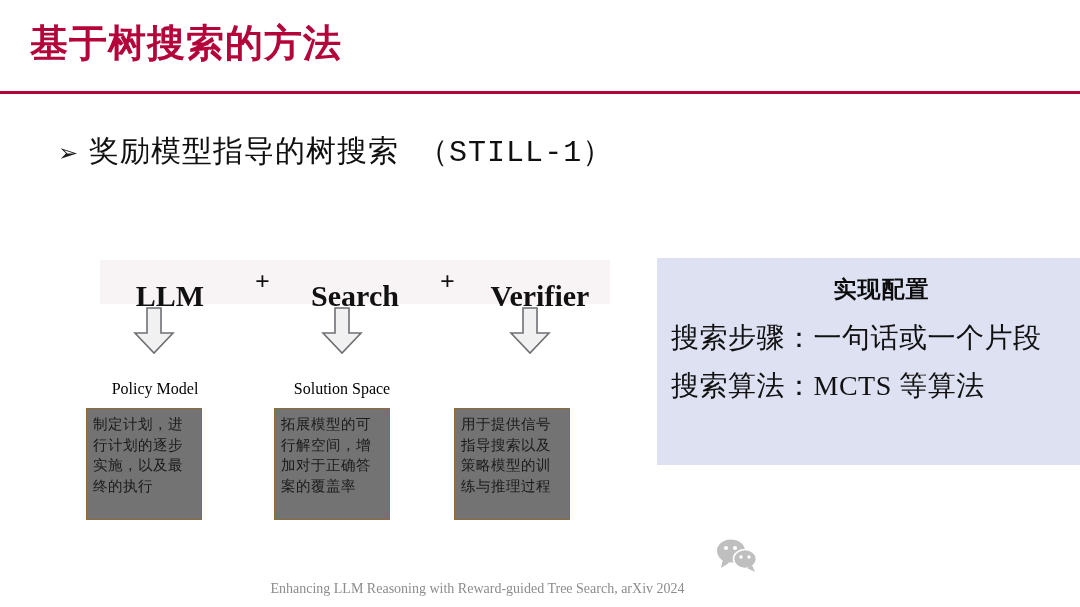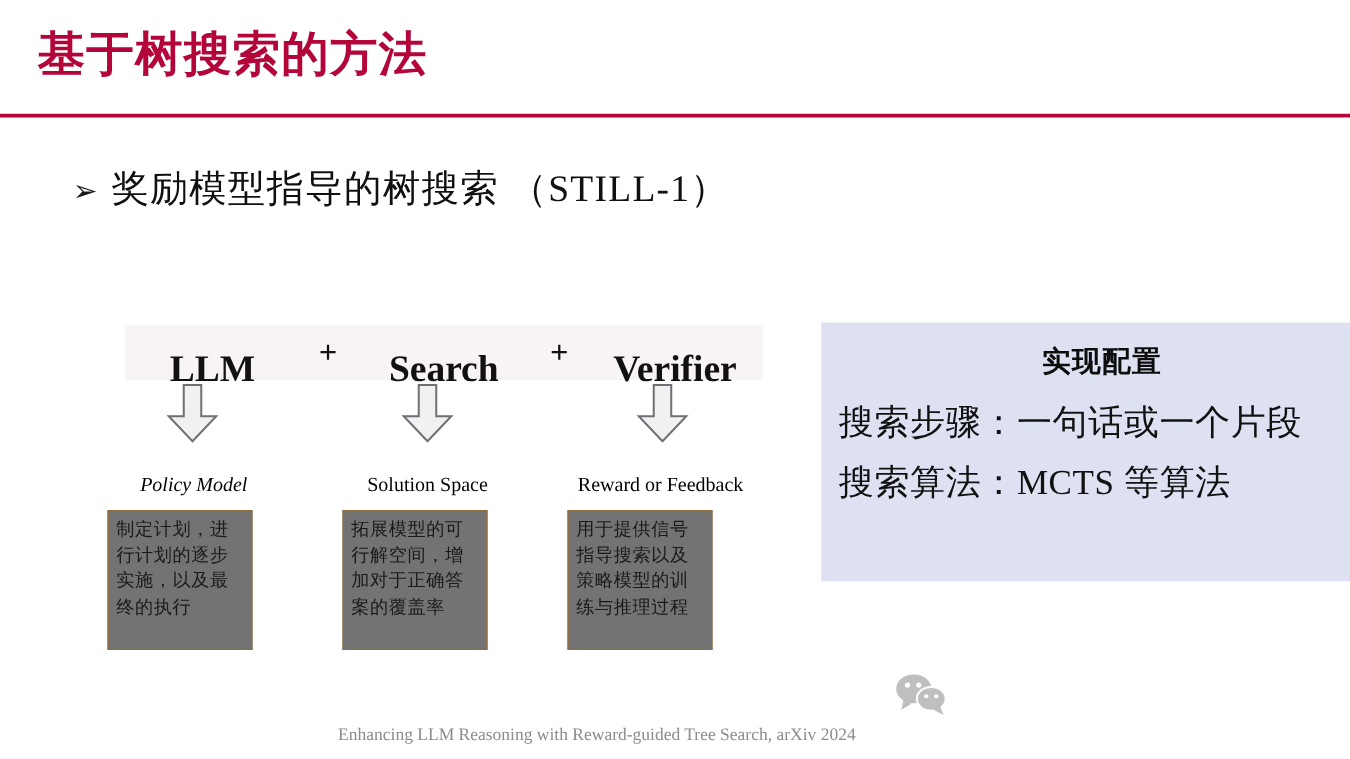--- a/index.html
+++ b/index.html
@@ -45,21 +45,21 @@
     align-items: baseline;
     white-space: nowrap;
   }
   #bullet-marker {
     font-size: 24px;
     color: #1a1a1a;
     margin-right: 11px;
     line-height: 1;
   }
   #bullet-text {
-    font-family: Liberation Serif, serif;
+    font-family: Liberation Mono, monospace;
     font-size: 30px;
     color: #101010;
     letter-spacing: 1px;
   }
 
   
   #figure {
     position: absolute;
     left: 86px;
     top: 250px;
@@ -221,23 +221,22 @@
     <svg width="44" height="50" viewBox="0 0 44 50">
       <polygon points="15,2 29,2 29,27 41,27 22,47 3,27 15,27" fill="#f2f1f2" stroke="#6f6f74" stroke-width="1.6"></polygon>
     </svg>
   </div>
   <div class="arrow" style="left:422px;">
     <svg width="44" height="50" viewBox="0 0 44 50">
       <polygon points="15,2 29,2 29,27 41,27 22,47 3,27 15,27" fill="#f2f1f2" stroke="#6f6f74" stroke-width="1.6"></polygon>
     </svg>
   </div>
 
-  <div class="role-label" style="left:0px; top:130px; width:138px;font-style:italic;">Policy Model</div>
+  <div class="role-label" style="left:0px; top:130px; width:138px;">Policy Model</div>
   <div class="role-label" style="left:187px; top:130px; width:138px;">Solution Space</div>
-  <div class="role-label" style="left:365px; top:130px; width:155px;">Reward or Feedback</div>
 
   <div class="note-box" style="left:0px;">制定计划，进行计划的逐步实施，以及最终的执行</div>
   <div class="note-box" style="left:188px;">拓展模型的可行解空间，增加对于正确答案的覆盖率</div>
   <div class="note-box" style="left:368px;">用于提供信号指导搜索以及策略模型的训练与推理过程</div>
 </div>
 
 <div id="config-panel">
   <div id="config-title">实现配置</div>
   <div class="config-line">搜索步骤：一句话或一个片段</div>
   <div class="config-line">搜索算法：MCTS 等算法</div>

